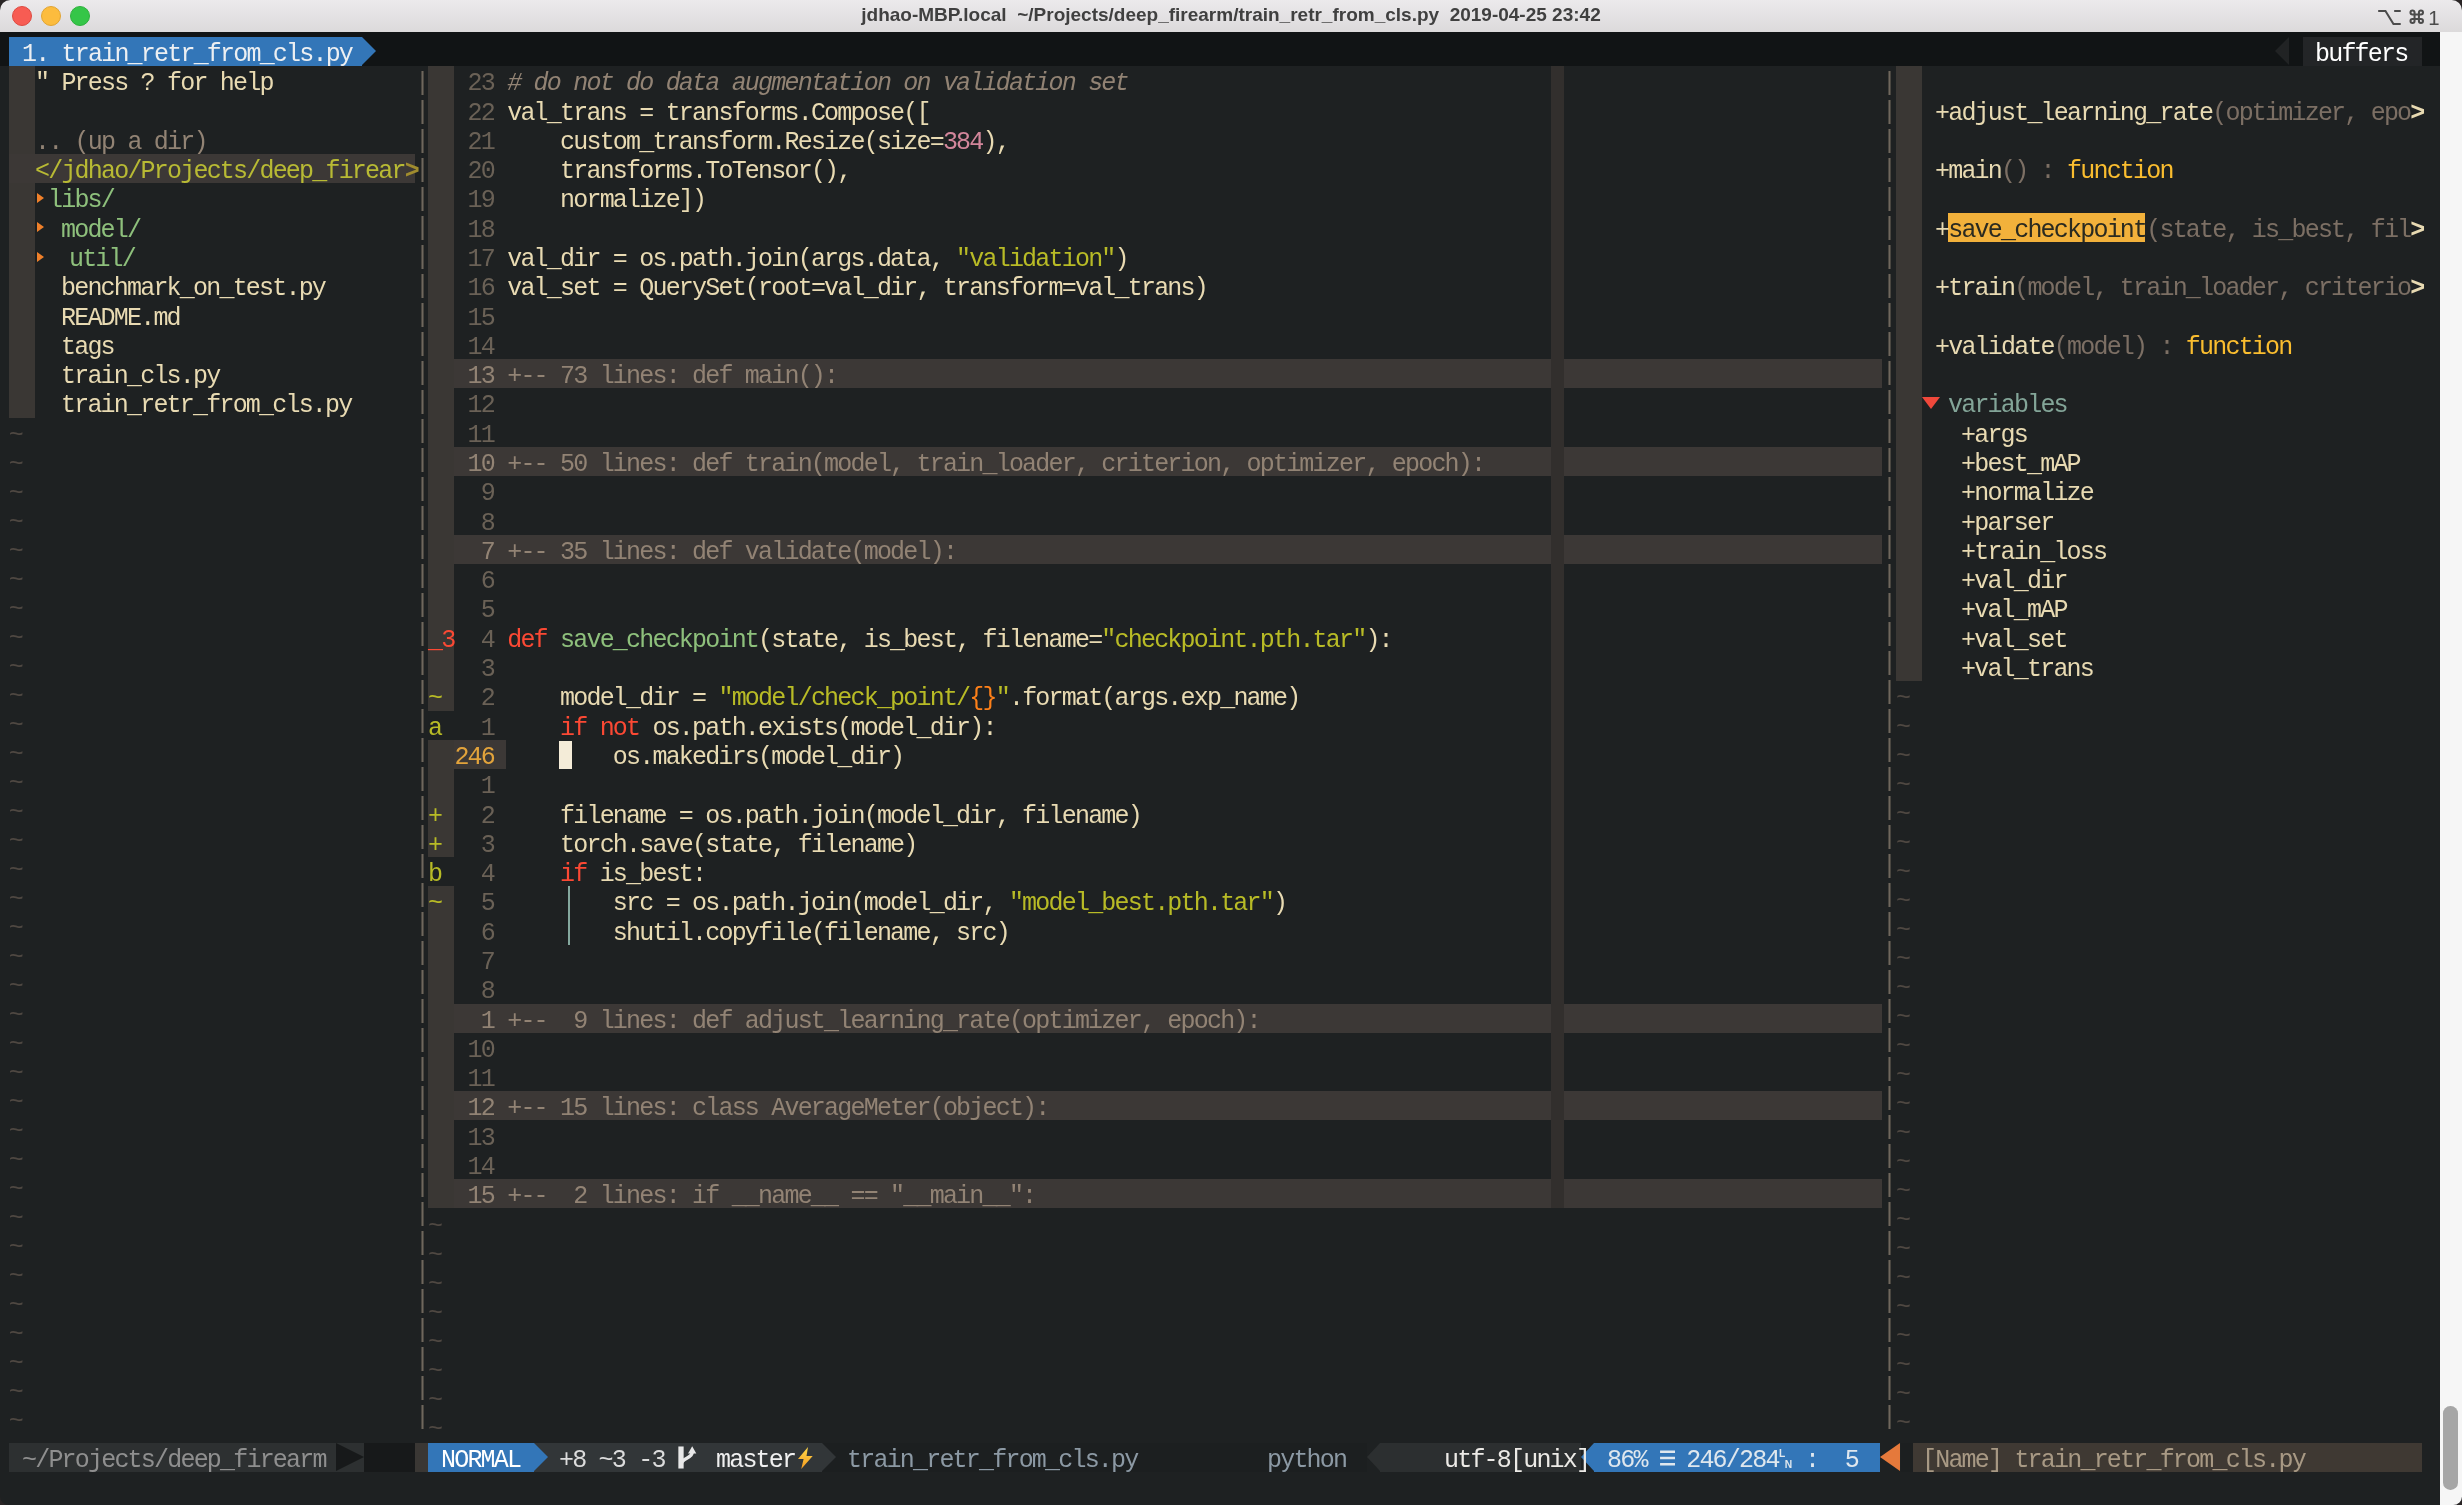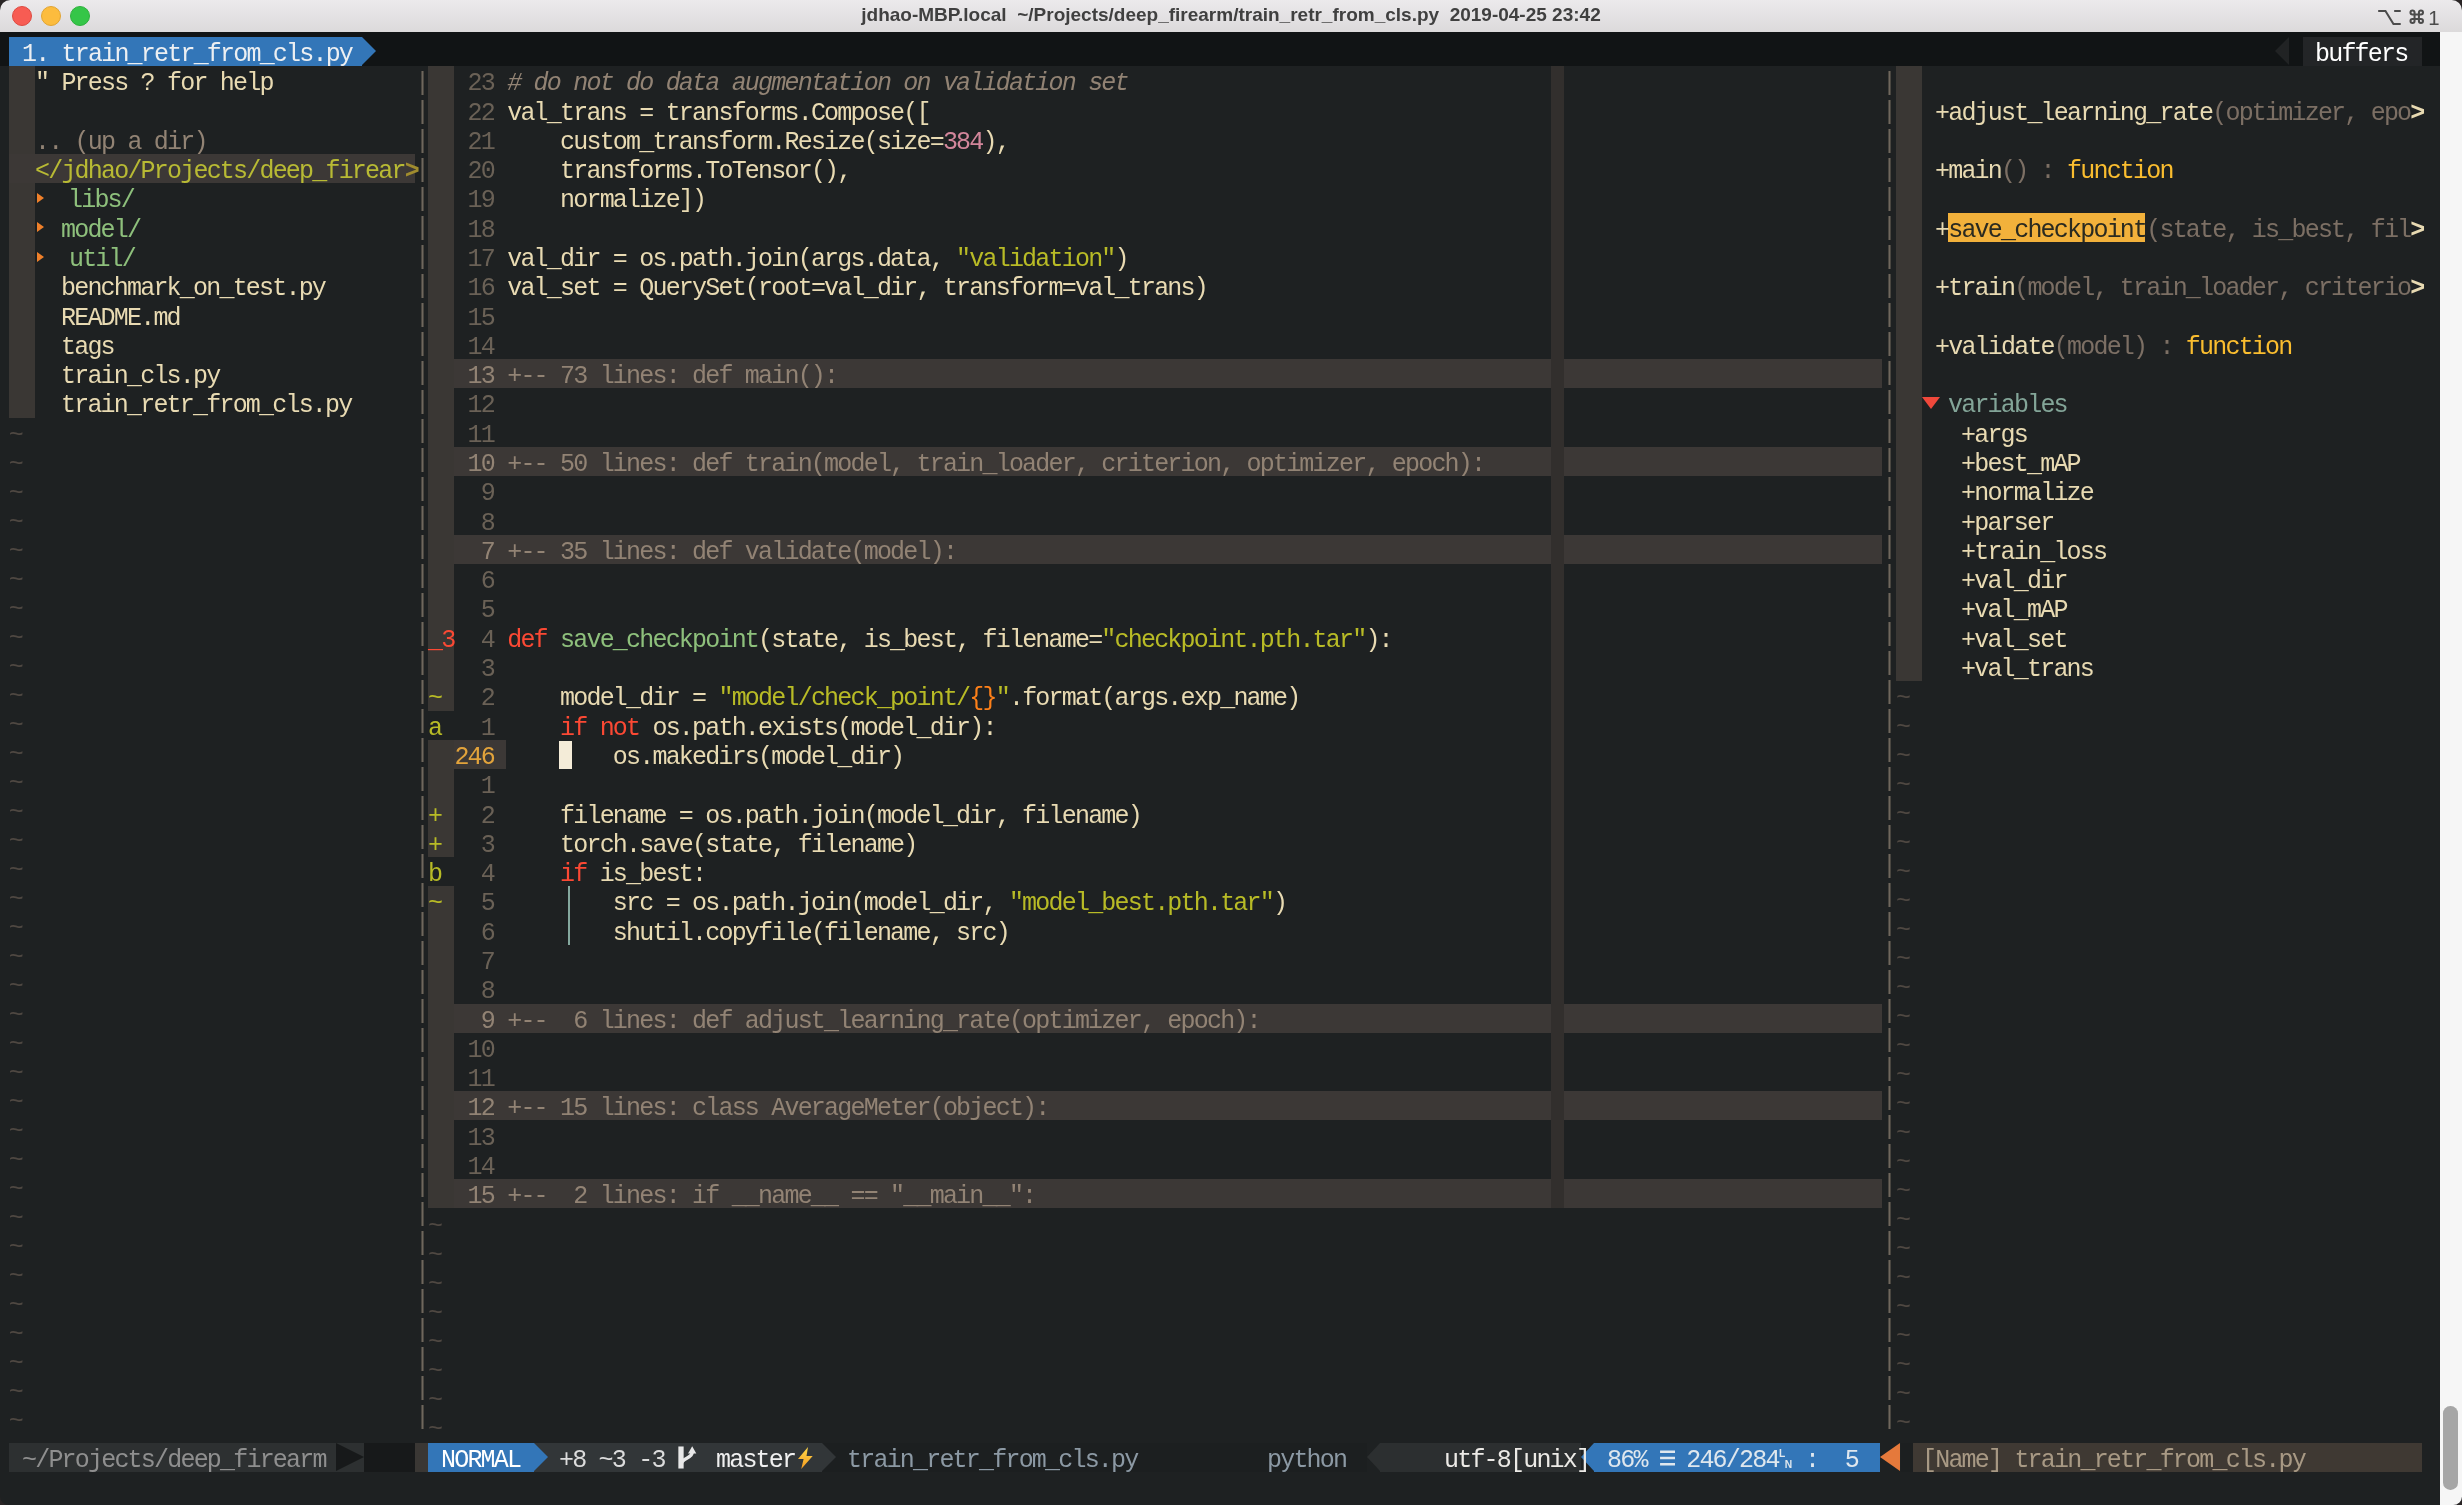--- a/index.html
+++ b/index.html
@@ -147,21 +147,21 @@
 |
 |
 |
 |
 |
 |</pre>
 <pre class="r " style="left:35px;top:66px">" Press ? for help</pre>
 <pre class="r " style="left:35px;top:125px"><span style="color:#928374">.. (up a dir)</span></pre>
 <pre class="r " style="left:35px;top:154px"><span style="color:#b8ba34">&lt;/jdhao/Projects/deep_firear</span><span style="color:#a08c2e"><b>&gt;</b></span></pre>
 <div class="abs" style="left:37px;top:193px;width:0;height:0;border-top:5.1px solid transparent;border-bottom:5.1px solid transparent;border-left:7.3px solid #f0802a"></div>
-<pre class="r " style="left:68px;top:183px"><span style="color:#8ec07c">libs/</span></pre>
+<pre class="r " style="left:48px;top:183px"><span style="color:#8ec07c">libs/</span></pre>
 <div class="abs" style="left:37px;top:222px;width:0;height:0;border-top:5.1px solid transparent;border-bottom:5.1px solid transparent;border-left:7.3px solid #f0802a"></div>
 <pre class="r " style="left:61px;top:213px"><span style="color:#8ec07c">model/</span></pre>
 <div class="abs" style="left:37px;top:252px;width:0;height:0;border-top:5.1px solid transparent;border-bottom:5.1px solid transparent;border-left:7.3px solid #f0802a"></div>
 <pre class="r " style="left:69px;top:242px"><span style="color:#8ec07c">util/</span></pre>
 <pre class="r " style="left:61px;top:271px">benchmark_on_test.py</pre>
 <pre class="r " style="left:61px;top:301px">README.md</pre>
 <pre class="r " style="left:61px;top:330px">tags</pre>
 <pre class="r " style="left:61px;top:359px">train_cls.py</pre>
 <pre class="r " style="left:61px;top:388px">train_retr_from_cls.py</pre>
 <pre class="r" style="left:8.8px;top:418px;height:auto;color:#4f4842">~
@@ -224,21 +224,21 @@
 <pre class="r " style="left:428px;top:711px"><span style="color:#b8bb26">a </span><span style="color:#6a6156">  1 </span>    <span style="color:#fb4934">if</span> <span style="color:#fb4934">not</span> os.path.exists(model_dir):</pre>
 <pre class="r " style="left:428px;top:740px">  <span style="color:#e2a33b">246 </span>        os.makedirs(model_dir)</pre>
 <pre class="r " style="left:428px;top:769px">  <span style="color:#6a6156">  1 </span></pre>
 <pre class="r " style="left:428px;top:799px"><span style="color:#b8bb26">+ </span><span style="color:#6a6156">  2 </span>    filename = os.path.join(model_dir, filename)</pre>
 <pre class="r " style="left:428px;top:828px"><span style="color:#b8bb26">+ </span><span style="color:#6a6156">  3 </span>    torch.save(state, filename)</pre>
 <pre class="r " style="left:428px;top:857px"><span style="color:#b8bb26">b </span><span style="color:#6a6156">  4 </span>    <span style="color:#fb4934">if</span> is_best:</pre>
 <pre class="r " style="left:428px;top:886px"><span style="color:#b8bb26">~ </span><span style="color:#6a6156">  5 </span>        src = os.path.join(model_dir, <span style="color:#b8bb26">"model_best.pth.tar"</span>)</pre>
 <pre class="r " style="left:428px;top:916px">  <span style="color:#6a6156">  6 </span>        shutil.copyfile(filename, src)</pre>
 <pre class="r " style="left:428px;top:945px">  <span style="color:#6a6156">  7 </span></pre>
 <pre class="r " style="left:428px;top:974px">  <span style="color:#6a6156">  8 </span></pre>
-<pre class="r " style="left:428px;top:1004px">  <span class="it" style="color:#928374">  9 +--  6 lines: def adjust_learning_rate(optimizer, epoch):</span></pre>
+<pre class="r " style="left:428px;top:1004px">  <span class="it" style="color:#928374">  1 +--  9 lines: def adjust_learning_rate(optimizer, epoch):</span></pre>
 <pre class="r " style="left:428px;top:1033px">  <span style="color:#6a6156"> 10 </span></pre>
 <pre class="r " style="left:428px;top:1062px">  <span style="color:#6a6156"> 11 </span></pre>
 <pre class="r " style="left:428px;top:1091px">  <span class="it" style="color:#928374"> 12 +-- 15 lines: class AverageMeter(object):</span></pre>
 <pre class="r " style="left:428px;top:1121px">  <span style="color:#6a6156"> 13 </span></pre>
 <pre class="r " style="left:428px;top:1150px">  <span style="color:#6a6156"> 14 </span></pre>
 <pre class="r " style="left:428px;top:1179px">  <span class="it" style="color:#928374"> 15 +--  2 lines: if __name__ == "__main__":</span></pre>
 <pre class="r" style="left:428px;top:1209px;height:auto;color:#4f4842">~
 ~
 ~
 ~

